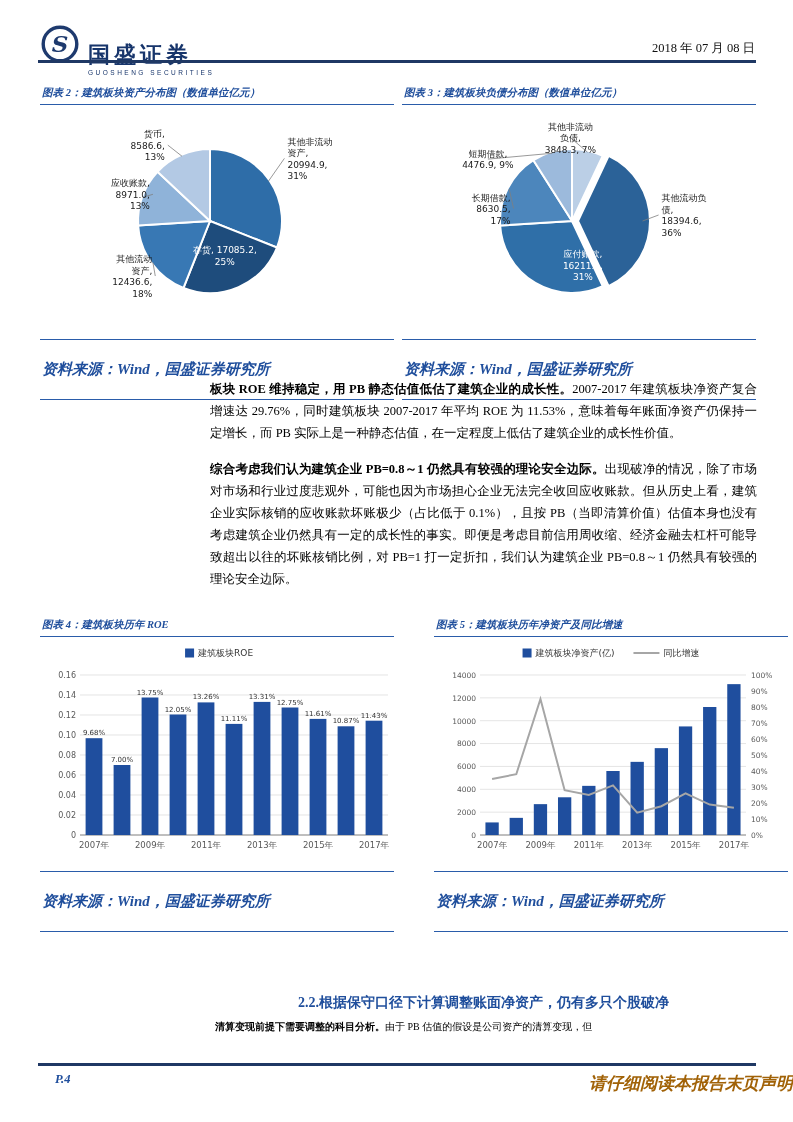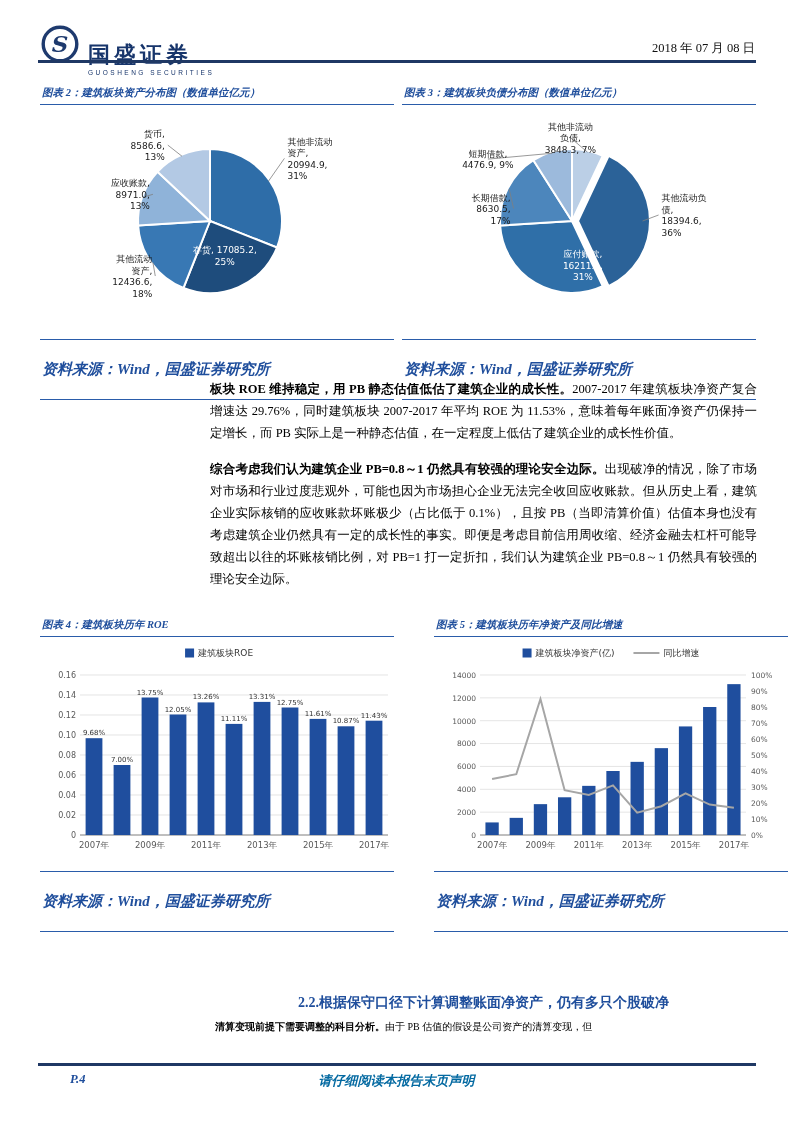--- a/index.html
+++ b/index.html
@@ -27,24 +27,24 @@
               font-style:italic;font-weight:bold;font-size:15px;color:#1F4E9C;padding:20px 2px;}
   .body-block{position:absolute;left:210px;top:378px;width:547px;font-size:12.5px;
               line-height:22px;text-align:justify;color:#000;}
   .body-block p{margin-bottom:14px;}
   .body-block b{font-weight:bold;}
   .section-heading{position:absolute;left:210px;top:962px;width:547px;text-align:center;
                    font-size:14px;font-weight:bold;color:#1F4E9C;margin-top:32px;}
   .closing-block{position:absolute;left:215px;top:1016px;width:547px;font-size:10px;
                  line-height:22px;text-align:justify;color:#000;}
   .footer-rule{position:absolute;left:38px;right:37px;top:1063px;height:2.5px;background:#1F3864;}
-  .page-no{position:absolute;left:70px;top:1072px;font-size:12.5px;font-weight:bold;
+  .page-no{position:absolute;left:55px;top:1072px;font-size:12.5px;font-weight:bold;
            font-style:italic;color:#1F4E9C;}
-  .disclaimer{position:absolute;left:0;right:0;top:1072px;text-align:center;font-size:13px;
-              font-weight:bold;font-style:italic;color:#0369a1;}
+  .disclaimer{position:absolute;left:0;right:0;top:1072px;text-align:right;font-size:17px;
+              font-weight:bold;font-style:italic;color:#a16207;}
 </style>
 </head>
 <body>
 
 <div class="page">
 
   <div class="header">
     <div class="logo">
       <svg width="40" height="40" viewBox="0 0 40 40">
         <circle cx="20" cy="20" r="16.8" fill="none" stroke="#1E3A6E" stroke-width="3.4"></circle>

